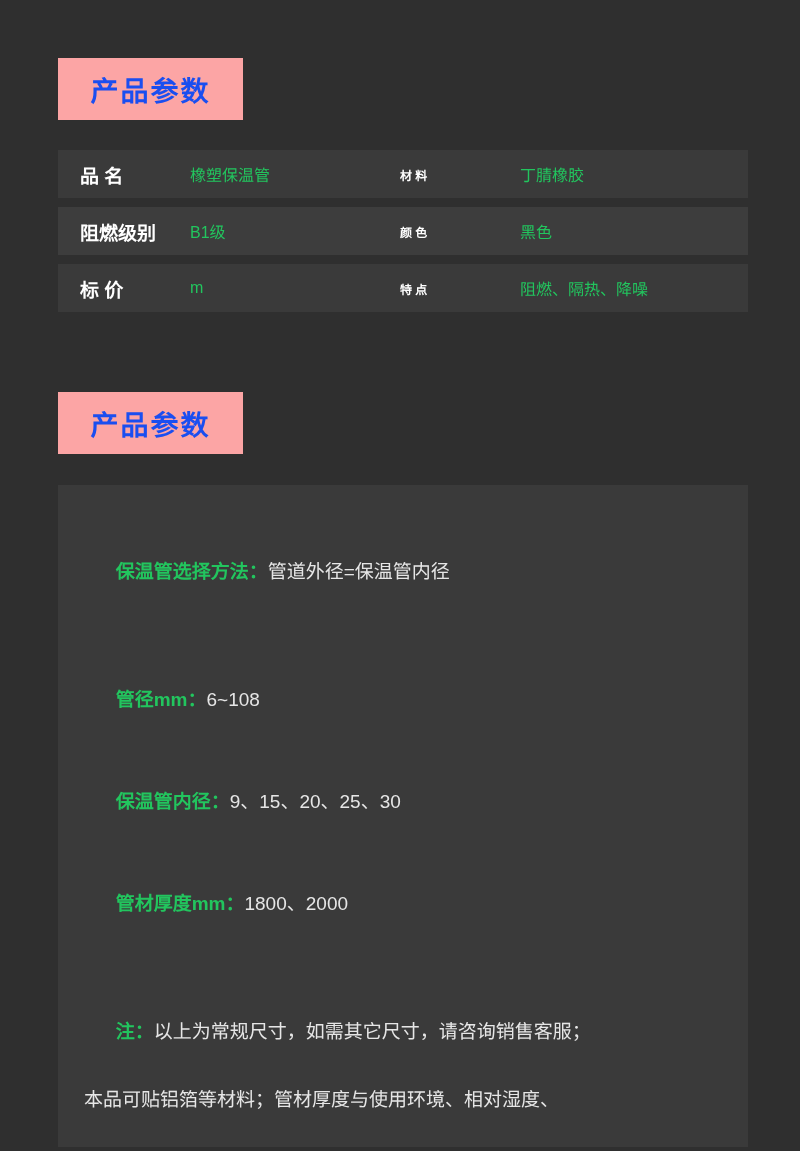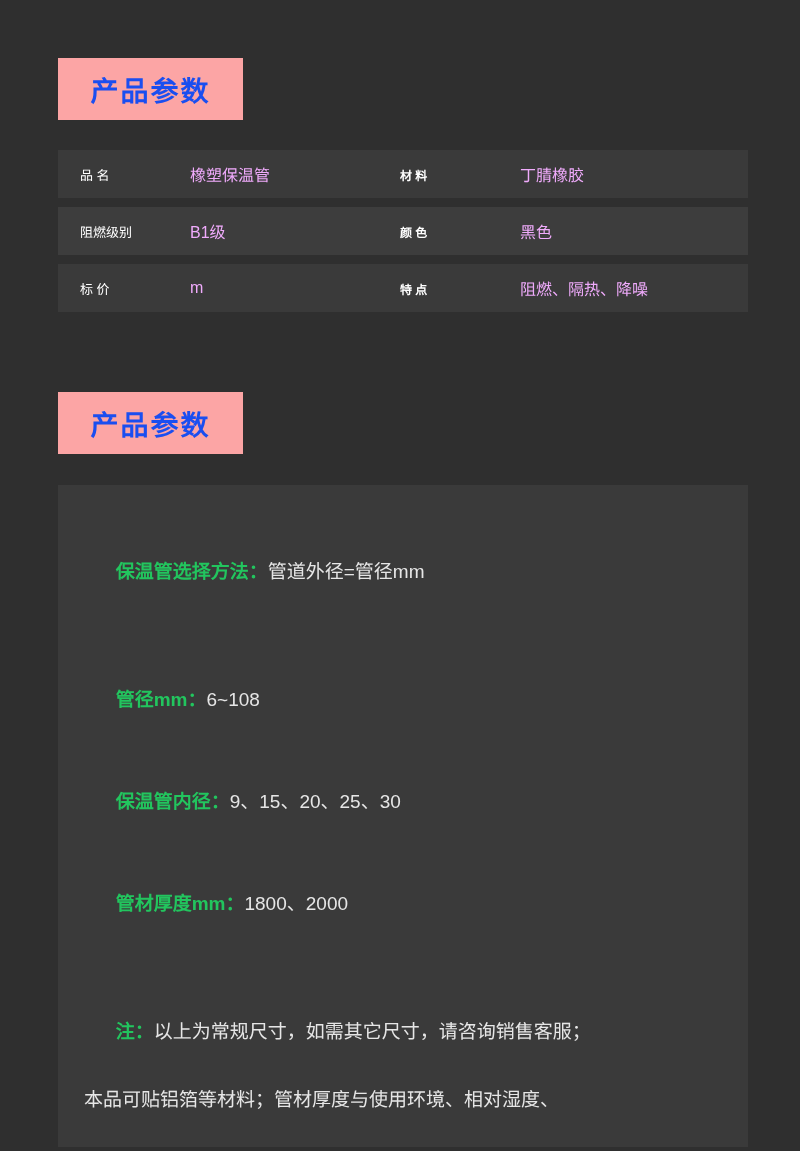--- a/index.html
+++ b/index.html
@@ -62,34 +62,34 @@
     margin-bottom: 9px;
     box-sizing: border-box;
   }
   .param-row.alt {
     background: #3d3d3d;
   }
   .cell-label {
     width: 120px;
     padding-left: 22px;
     box-sizing: border-box;
-    font-size: 13px;
-    font-weight: normal;
+    font-size: 19px;
+    font-weight: bold;
     color: #ffffff;
     display: flex;
     justify-content: space-between;
     letter-spacing: 0;
   }
   .cell-label.wide-label {
     letter-spacing: 0px;
     display: block;
   }
   .cell-value {
     font-size: 16px;
-    color: #f0abfc;
+    color: #22c55e;
     padding-left: 12px;
     box-sizing: border-box;
   }
   .col1-value { width: 200px; }
   .col2-label {
     width: 130px;
     padding-left: 22px;
     box-sizing: border-box;
     font-size: 12px;
     font-weight: bold;
@@ -153,21 +153,21 @@
       <div class="cell-value col2-value">阻燃、隔热、降噪</div>
     </div>
 
   </div>
 
   <div class="section-head" id="head2">产品参数</div>
 
   <div class="desc-block">
 
     <div class="desc-line">
-      <span class="lead">保温管选择方法：</span><span>管道外径=管径mm</span>
+      <span class="lead">保温管选择方法：</span><span>管道外径=保温管内径</span>
     </div>
 
     <div class="spacer"></div>
 
     <div class="desc-line">
       <span class="lead">管径mm：</span><span>6~108</span>
     </div>
 
     <div class="desc-line">
       <span class="lead">保温管内径：</span><span>9、15、20、25、30</span>

